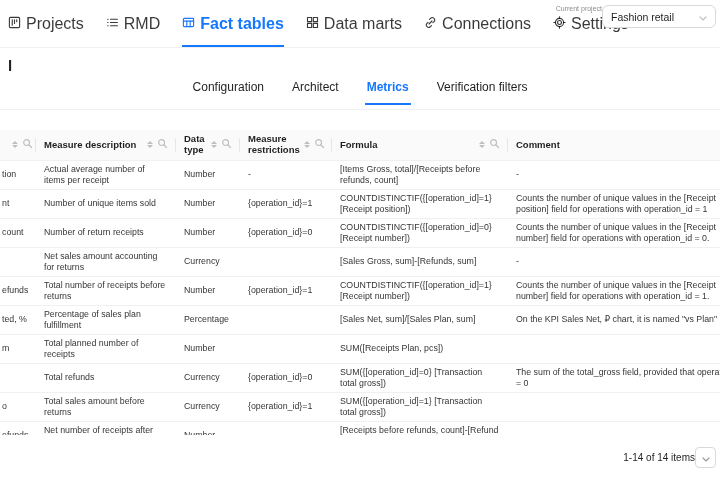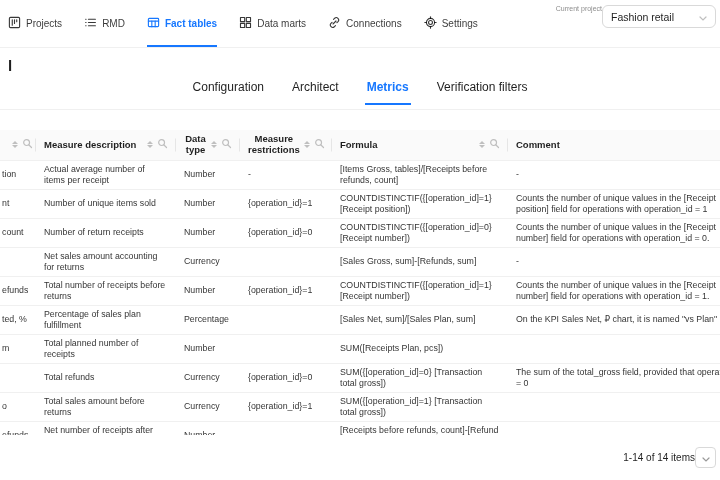--- a/index.html
+++ b/index.html
@@ -3,21 +3,21 @@
 <meta charset="utf-8">
 <style>
   * { box-sizing: border-box; margin: 0; padding: 0; }
   html, body { width: 720px; height: 480px; overflow: hidden; background: #fff; }
   body { font-family: "Liberation Sans", "DejaVu Sans", sans-serif; color: rgba(0,0,0,0.88); }
   .app { position: relative; width: 720px; height: 480px; overflow: hidden; background: #fff; }
 
   
   .topbar { position: relative; height: 48px; border-bottom: 1px solid #f0f0f0; display: flex; align-items: center; padding: 0 8px; }
   .menu { display: flex; height: 100%; align-items: center; gap: 22px; }
-  .menu-item { position: relative; height: 100%; display: flex; align-items: center; gap: 5px; font-size: 10px; color: rgba(0,0,0,0.78); cursor: pointer; white-space: nowrap; }
+  .menu-item { position: relative; height: 100%; display: flex; align-items: center; gap: 5px; font-size: 16px; color: rgba(0,0,0,0.78); cursor: pointer; white-space: nowrap; }
   .menu-item svg { flex: 0 0 auto; }
   .menu-item.active { color: #1677ff; font-weight: bold; }
   .menu-item.active::after { content: ""; position: absolute; left: 0; right: 0; bottom: 0; height: 2px; background: #1677ff; }
 
   .topbar-selects { position: absolute; right: 4px; top: 5px; display: flex; gap: 10px; }
   .select-group { display: flex; flex-direction: row; }
   .select-caption { font-size: 7px; color: #8c8c8c; padding-left: 3px; margin-bottom: 2px; white-space: nowrap; }
   .select-box { height: 23px; border: 1px solid #d9d9d9; border-radius: 6px; background: #fff; display: flex; align-items: center; justify-content: space-between; padding: 0 8px; font-size: 10.5px; color: rgba(0,0,0,0.88); cursor: pointer; }
   .select-box.project { width: 114px; }
   .select-box.version { width: 62px; }
@@ -31,21 +31,21 @@
   .tab { position: relative; margin: 5px 12px; padding: 8px 2px 10px; font-size: 12px; color: rgba(0,0,0,0.88); cursor: pointer; white-space: nowrap; }
   .tab.active { color: #1677ff; font-weight: 600; }
   .tab.active::after { content: ""; position: absolute; left: 0; right: 0; bottom: -1px; height: 2px; background: #1677ff; }
 
   
   .table-wrap { margin-top: 20px; height: 305px; overflow: hidden; }
   table { border-collapse: collapse; table-layout: fixed; width: 756px; }
   col.c-name { width: 36px; } col.c-desc { width: 140px; } col.c-type { width: 64px; }
   col.c-restr { width: 92px; } col.c-formula { width: 176px; } col.c-comment { width: 248px; }
 
-  thead th { background: #fafafa; border-bottom: 1px solid #f0f0f0; height: 30px; padding: 3px 8px; font-size: 9.5px; font-weight: 600; text-align: center; vertical-align: middle; position: relative; cursor: pointer; }
+  thead th { background: #fafafa; border-bottom: 1px solid #f0f0f0; height: 30px; padding: 3px 8px; font-size: 9.5px; font-weight: 600; text-align: left; vertical-align: middle; position: relative; cursor: pointer; }
   thead th:not(:last-child)::before { content: ""; position: absolute; right: 0; top: 50%; transform: translateY(-50%); width: 1px; height: 13px; background: rgba(5,5,5,0.08); }
   .th-inner { display: flex; align-items: center; justify-content: space-between; gap: 4px; }
   .th-label { line-height: 10.5px; }
   .th-icons { display: flex; align-items: center; gap: 4px; flex: 0 0 auto; }
   .sorter { display: flex; flex-direction: column; gap: 1px; }
   .caret-up { width: 0; height: 0; border-left: 3px solid transparent; border-right: 3px solid transparent; border-bottom: 3.5px solid #bfbfbf; }
   .caret-down { width: 0; height: 0; border-left: 3px solid transparent; border-right: 3px solid transparent; border-top: 3.5px solid #bfbfbf; }
 
   tbody td { border-bottom: 1px solid #f0f0f0; height: 28px; padding: 3px 8px; font-size: 8.8px; line-height: 11px; color: rgba(0,0,0,0.82); vertical-align: middle; }
   tbody td .cell-text { display: block; max-height: 22px; overflow: hidden; }
@@ -252,21 +252,21 @@
     <td class="col-desc">
               <span class="cell-text">Actual average number of items per receipt</span>
             </td>
     <td class="col-type">
               <span class="cell-text">Number</span>
             </td>
     <td class="col-restr">
               <span class="cell-text">-</span>
             </td>
     <td class="col-formula">
-              <span class="cell-text">[Items Gross, tables]/[Receipts before refunds, count]</span>
+              <span class="cell-text">[Items Gross, total]/[Receipts before refunds, count]</span>
             </td>
     <td class="col-comment">
               <span class="cell-text">-</span>
             </td>
   </tr>
           <tr>
     <td class="col-name">
               <span class="cell-text">nt</span>
             </td>
     <td class="col-desc">

